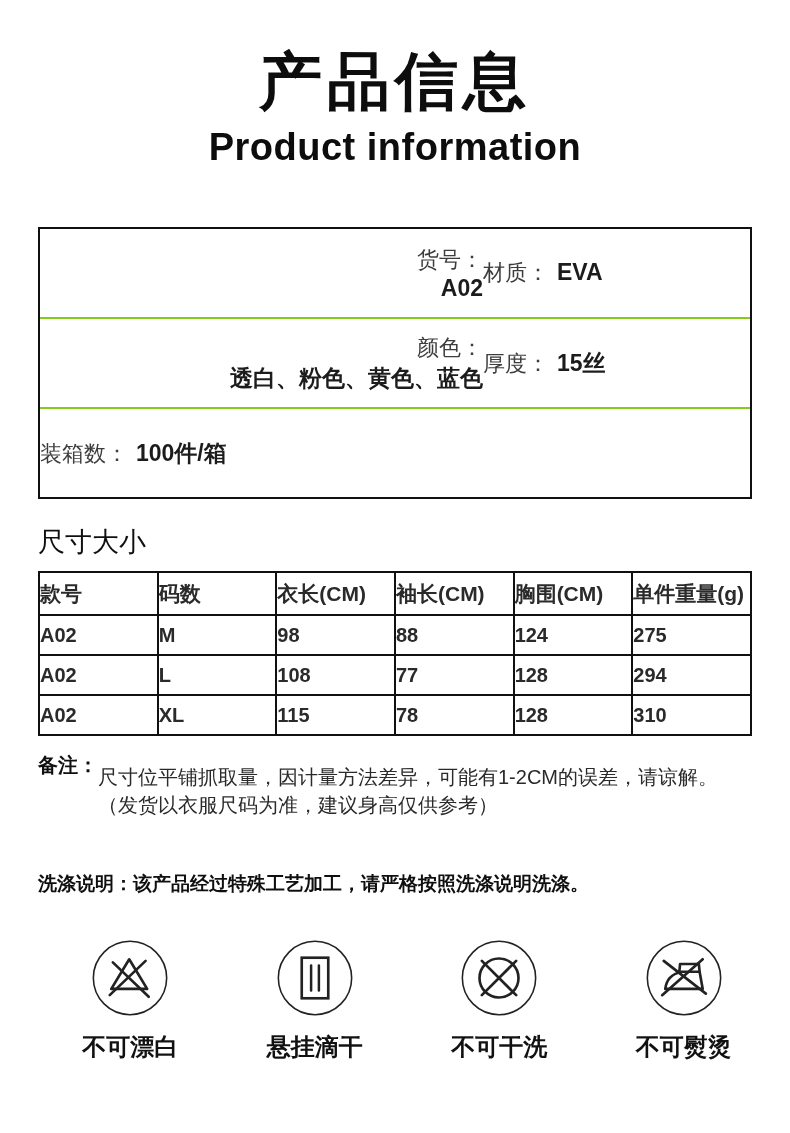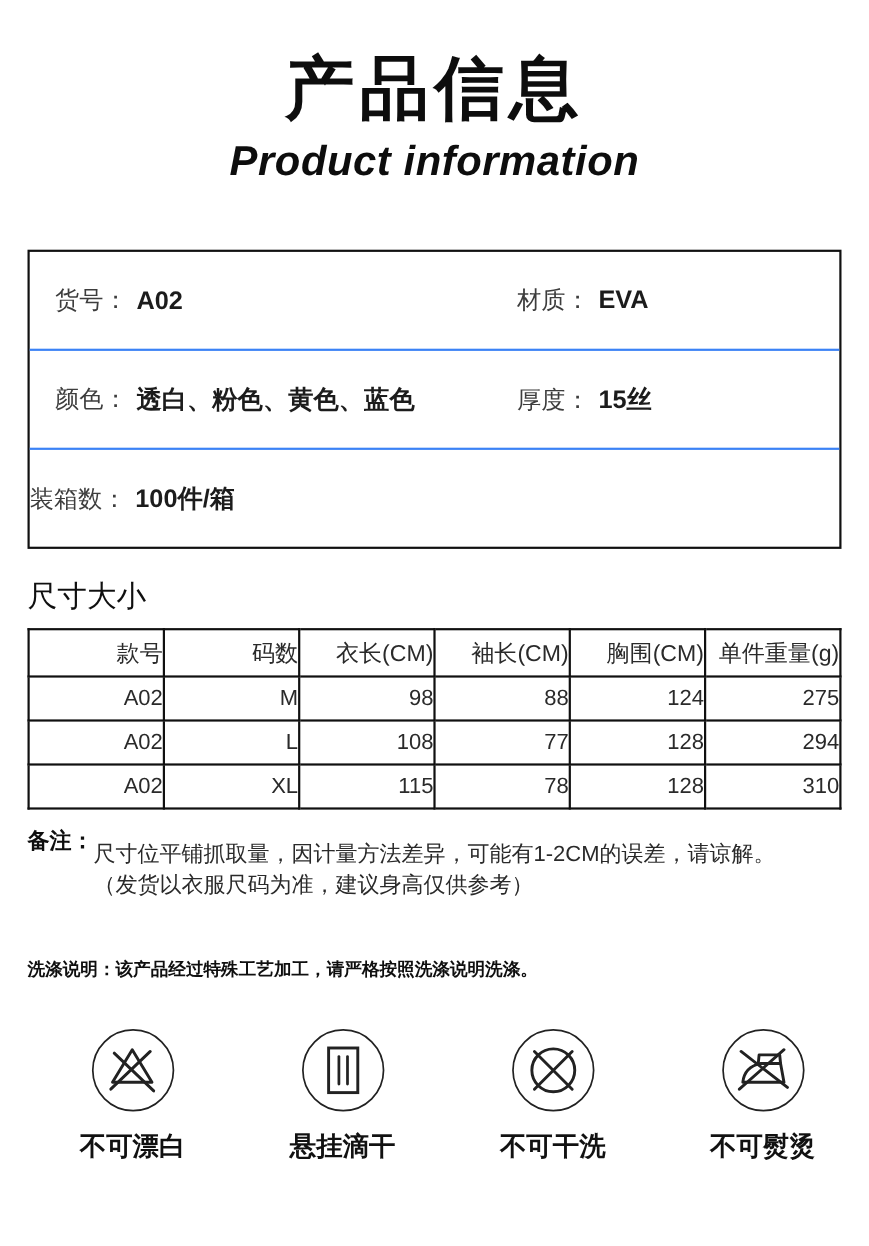--- a/index.html
+++ b/index.html
@@ -8,21 +8,21 @@
     background: #ffffff;
   }
   body {
     width: 790px;
     height: 1133px;
     font-family: "Liberation Sans", sans-serif;
     color: #222222;
     overflow: hidden;
   }
   .page {
-    padding: 0 25px;
+    padding: 0 38px;
     box-sizing: border-box;
   }
 
   
   .title-cn {
     margin: 42px 0 4px 0;
     text-align: center;
     font-size: 63px;
     font-weight: 900;
     letter-spacing: 5px;
@@ -30,41 +30,41 @@
     line-height: 1.25;
   }
   .title-en {
     margin: 0;
     text-align: center;
     font-size: 38px;
     font-weight: 800;
     letter-spacing: 0.5px;
     color: #0d0d0d;
     line-height: 1.2;
-    font-style: italic;
   }
 
   
   .info-table {
     margin-top: 57px;
     border: 2px solid #101010;
   }
   .info-row {
     display: flex;
     align-items: center;
     height: 88px;
-    border-top: 2px solid #3b82f6;
+    border-top: 2px solid #84cc16;
   }
   .info-row:first-child { border-top: none; }
   .cell-left {
     width: 443px;
     padding-left: 23px;
     box-sizing: border-box;
     display: flex;
-    align-items: center;
+    align-items: flex-end;
+    flex-direction: column;
   }
   .cell-right {
     flex: 1;
     display: flex;
     align-items: baseline;
   }
   .info-label {
     font-size: 22px;
     font-weight: 400;
     color: #3d3d3d;
@@ -85,23 +85,23 @@
     font-weight: 400;
     color: #0f0f0f;
   }
   .size-table {
     width: 100%;
     border-collapse: collapse;
     table-layout: fixed;
   }
   .size-table th, .size-table td {
     border: 2px solid #101010;
-    text-align: right;
+    text-align: left;
     vertical-align: middle;
-    font-weight: 400;
+    font-weight: 700;
     color: #2a2a2a;
     padding: 0;
     margin-top: 36px;
   }
   .size-table th { height: 41px; font-size: 21px; }
   .size-table td { height: 38px; font-size: 20px; }
 
   
   .note {
     display: flex;
@@ -112,21 +112,21 @@
   .note-label {
     font-weight: 700;
     color: #0f0f0f;
     white-space: nowrap;
   }
   .note-text { color: #2a2a2a; margin-top: 12px; }
 
   
   .wash {
     margin-top: 51px;
-    font-size: 16px;
+    font-size: 19px;
     font-weight: 700;
     color: #0f0f0f;
     display: flex;
     font-family: Liberation Serif, serif;
   }
 
   
   .care-row {
     display: flex;
     margin-top: 42px;

